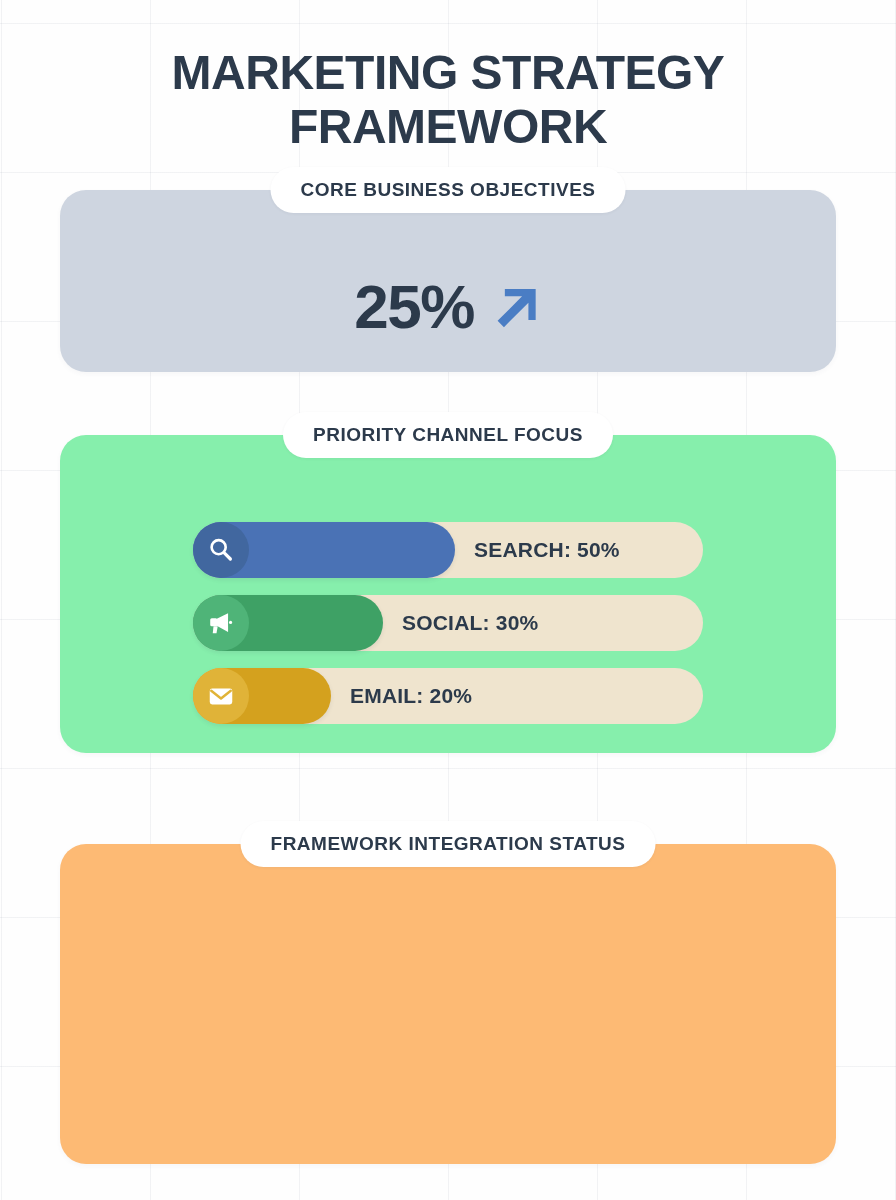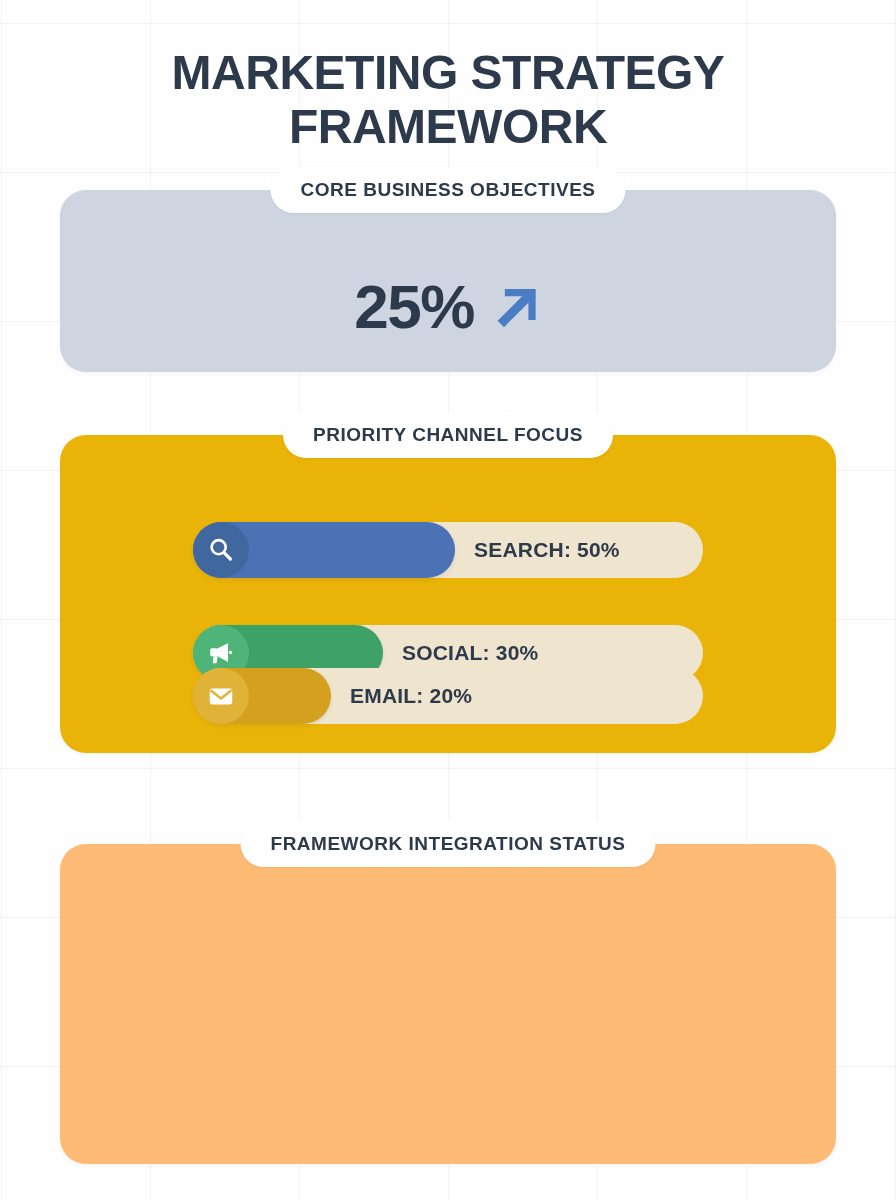--- a/index.html
+++ b/index.html
@@ -60,21 +60,21 @@
     box-shadow: 0 2px 5px rgba(60,70,90,0.045);
   }
   #card-objectives {
     top: 190px;
     height: 182px;
     background: #CED5E0;
   }
   #card-channels {
     top: 435px;
     height: 318px;
-    background: #eab308;
+    background: #86efac;
   }
   #card-status {
     top: 844px;
     height: 320px;
     background: #fdba74;
   }
 
   
   .pill {
     position: absolute;
@@ -240,21 +240,21 @@
       <div class="bar-fill" style="width:262px;background:#4A72B5;"></div>
       <div class="bar-icon-circle" style="background:#41679F;">
         <svg width="30" height="30" viewBox="0 0 32 32">
           <circle cx="13.5" cy="13" r="7.5" fill="none" stroke="#FFFFFF" stroke-width="2.8"></circle>
           <line x1="19.2" y1="18.8" x2="26" y2="25.6" stroke="#FFFFFF" stroke-width="3.4" stroke-linecap="round"></line>
         </svg>
       </div>
       <div class="bar-label" style="left:281px;">SEARCH: 50%</div>
     </div>
 
-    <div class="bar-row" style="top:160px;margin-top:30px;">
+    <div class="bar-row" style="top:160px;">
       <div class="bar-track"></div>
       <div class="bar-fill" style="width:190px;background:#3EA165;"></div>
       <div class="bar-icon-circle" style="background:#4FB478;">
         <svg width="30" height="30" viewBox="0 0 32 32">
           <path d="M23.5 5.5 L11.5 11.5 L11.5 19 L23.5 25.5 Z" fill="#FFFFFF"></path>
           <rect x="4.5" y="11" width="7.5" height="8.5" rx="1.6" fill="#FFFFFF"></rect>
           <path d="M8 19.5 L12.5 19.5 L11.2 27 L7.2 27 Z" fill="#FFFFFF"></path>
           <circle cx="26.2" cy="15.4" r="1.7" fill="#FFFFFF"></circle>
         </svg>
       </div>

